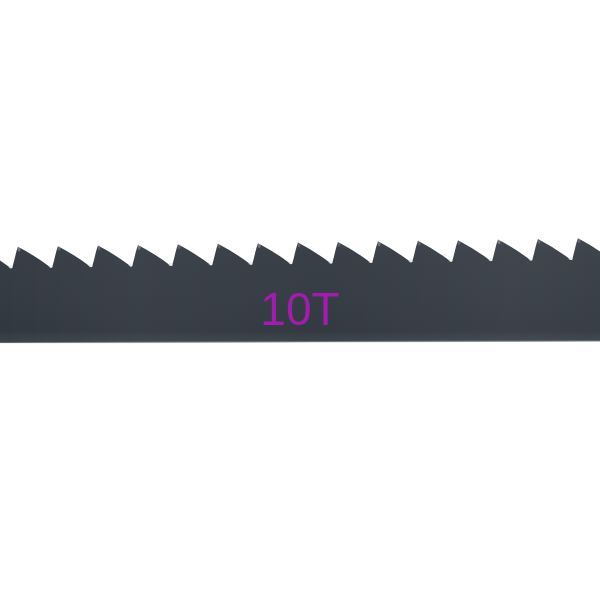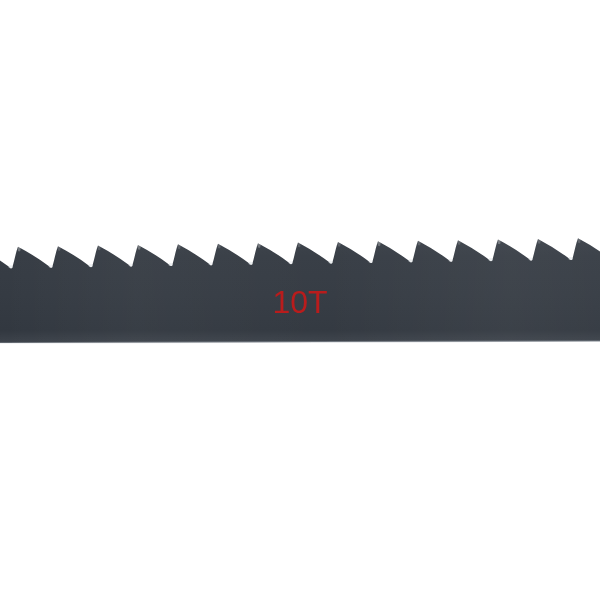--- a/index.html
+++ b/index.html
@@ -27,24 +27,24 @@
     height: 600px;
     display: block;
   }
   .blade-label {
     position: absolute;
     left: 0;
     top: 286px;
     width: 600px;
     text-align: center;
     font-family: "Liberation Sans", sans-serif;
-    font-size: 32px;
+    font-size: 46px;
     font-weight: 400;
     letter-spacing: 0px;
-    color: #b91c1c;
+    color: #a21caf;
     line-height: 1;
     user-select: none;
   }
 </style>
 </head>
 <body>
 
 <div id="stage">
 
   <svg id="blade-svg" viewBox="0 0 600 600" preserveAspectRatio="none" xmlns="http://www.w3.org/2000/svg">

